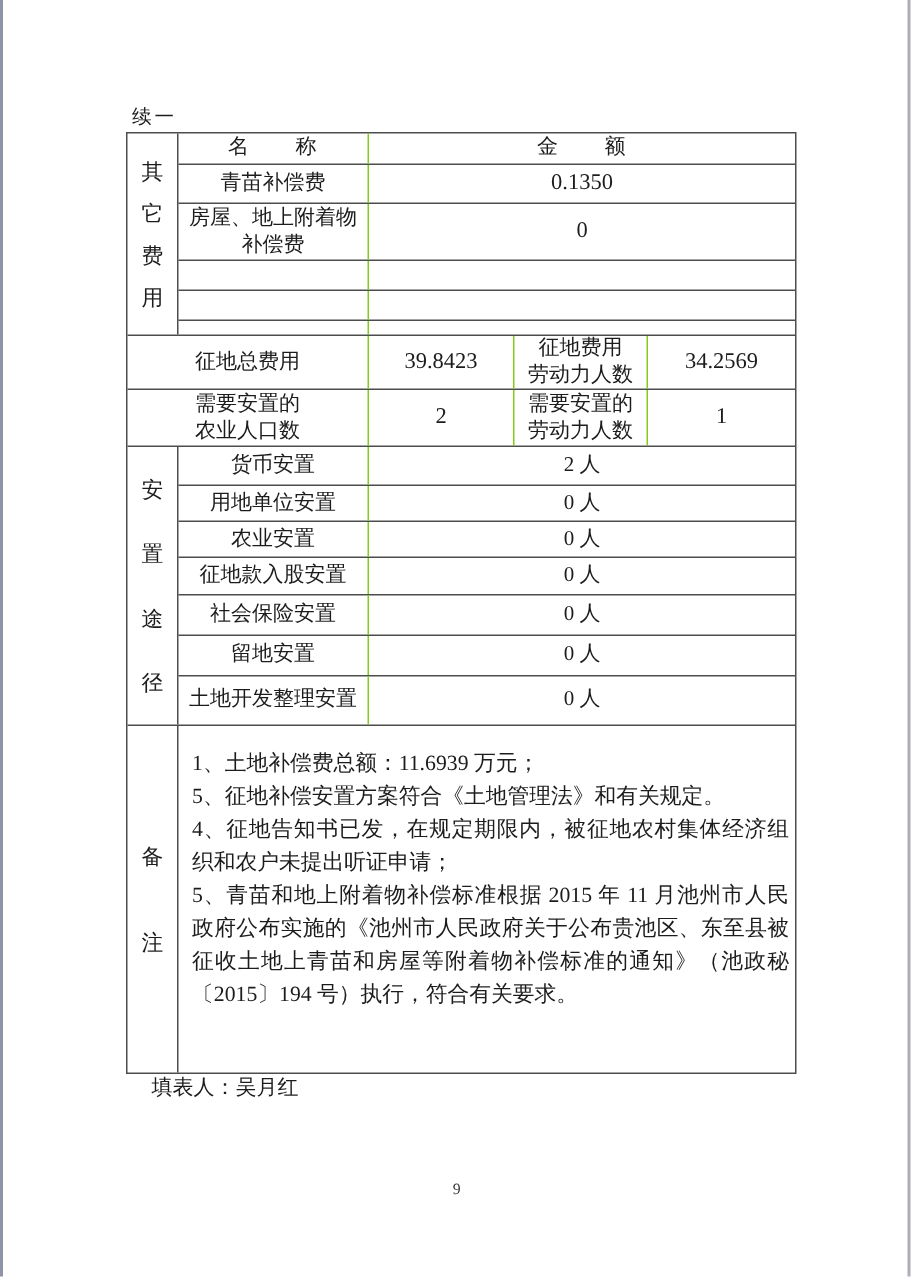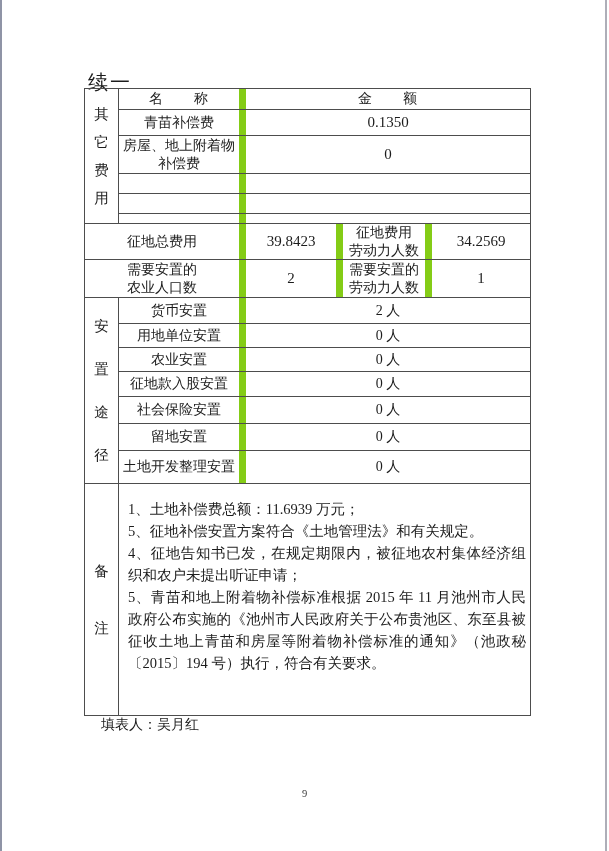--- a/index.html
+++ b/index.html
@@ -6,30 +6,30 @@
   html,body { background:#ffffff; }
   body {
     width:609px; height:851px; position:relative; overflow:hidden;
     font-family:"Liberation Serif","DejaVu Serif",serif;
     color:#1c1c1c;
   }
   .edge { position:absolute; top:0; height:851px; }
   .edge.left  { left:0;  width:2px; background:#8f94a6; }
   .edge.right { left:605px; width:2px; background:#aeaeb8; }
 
-  .cont-label { position:absolute; left:88px; top:69px; font-size:20px; letter-spacing:2px; }
+  .cont-label { position:absolute; left:88px; top:69px; font-size:13px; letter-spacing:2px; }
 
   .tbl {
     position:absolute; left:84px; top:88px; width:447px;
     border:1px solid #4d4d4d; display:flex; flex-direction:column;
     font-size:14px;
   }
   .sec { display:flex; }
   .bb { border-bottom:1px solid #4d4d4d; }
-  .br { border-right:7px solid #84cc16; }
+  .br { border-right:1px solid #84cc16; }
 
   .vlabel {
     width:34px; display:flex; flex-direction:column;
     align-items:center; justify-content:center;
     border-right:1px solid #4d4d4d; font-size:14.5px;
   }
   .vlabel.g8  span { padding:4.5px 0; }
   .vlabel.g24 span { padding:12px 0; }
   .vlabel.g38 span { padding:19px 0; }
 

